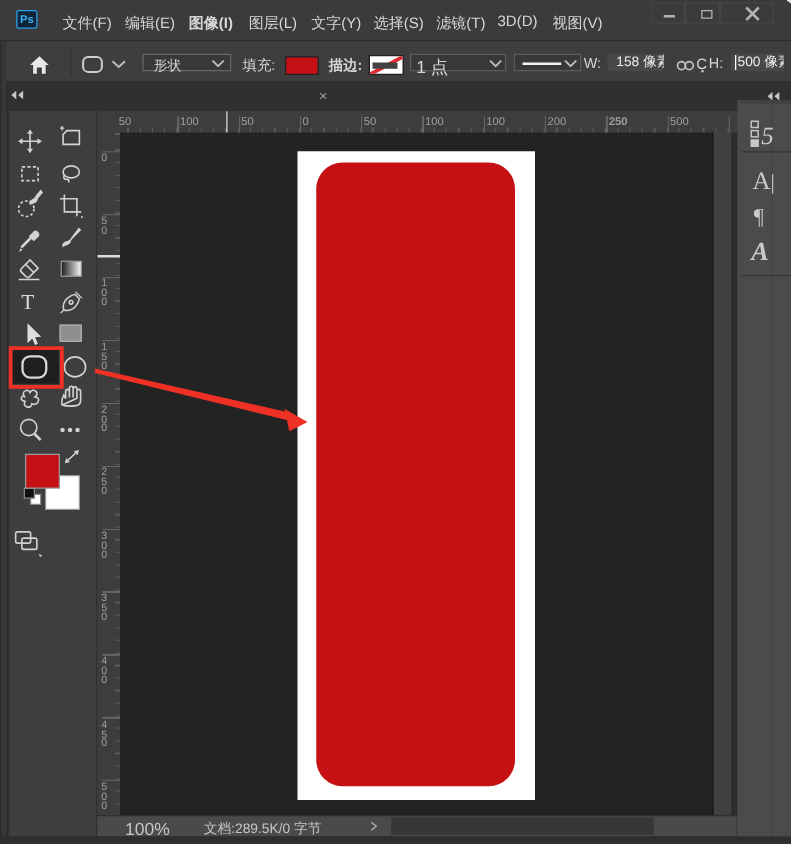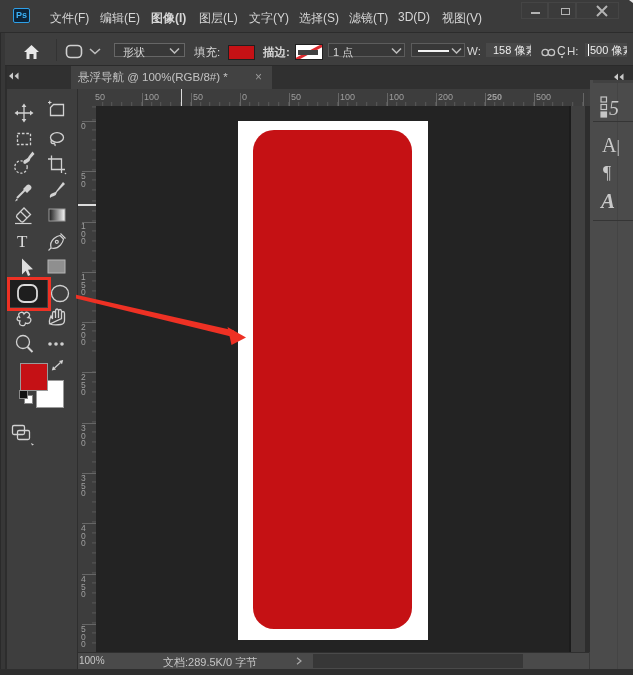--- a/index.html
+++ b/index.html
@@ -54,21 +54,21 @@
 <div class="abs txt" style="left:194px;top:45px;font-size:11.5px;">填充:</div>
 <div class="abs" style="left:229px;top:46px;width:25px;height:13px;background:#c51115;box-shadow:0 0 0 1px #202020;"></div>
 
 <div class="abs txt" style="left:263px;top:45px;font-size:11.5px;font-weight:bold;">描边:</div>
 <div class="abs" style="left:296px;top:45px;width:26px;height:14px;background:#fff;box-shadow:0 0 0 1px #202020;overflow:hidden;">
   <div class="abs" style="left:-2px;top:5.8px;width:30px;height:2.6px;background:#dd2a2e;transform:rotate(-28.3deg);"></div>
   <div class="abs" style="left:2px;top:4.5px;width:20px;height:5px;background:#424242;"></div>
 </div>
 
 <div class="abs" style="left:328px;top:43px;width:77px;height:14px;background:#383838;border:1px solid #5c5c5c;"></div>
-<div class="abs txt" style="left:333px;top:44.5px;font-size:11px;">1 点</div>
+<div class="abs txt" style="left:333px;top:44.5px;font-size:14px;">1 点</div>
 <svg class="abs" style="left:391px;top:48px;" width="11" height="6" viewBox="0 0 11 6">
       <path d="M1 0.5 L5.5 5 L10 0.5" fill="none" stroke="#bdbdbd" stroke-width="1.5"></path>
     </svg>
 
 <div class="abs" style="left:411px;top:43px;width:54px;height:14px;background:#383838;border:1px solid #5c5c5c;"></div>
 <div class="abs" style="left:418px;top:49.5px;width:31px;height:2px;background:#f2f2f2;"></div>
 <svg class="abs" style="left:451px;top:48px;" width="11" height="6" viewBox="0 0 11 6">
       <path d="M1 0.5 L5.5 5 L10 0.5" fill="none" stroke="#bdbdbd" stroke-width="1.5"></path>
     </svg>
 
@@ -77,21 +77,20 @@
 <svg class="abs" style="left:541px;top:47.5px;" width="15" height="9" viewBox="0 0 15 9">
       <circle cx="4.2" cy="4.5" r="3.2" fill="none" stroke="#c4c4c4" stroke-width="1.3"></circle>
       <circle cx="10.4" cy="4.5" r="3.2" fill="none" stroke="#c4c4c4" stroke-width="1.3"></circle>
     </svg>
 <div class="abs txt" style="left:557px;top:44px;font-size:12px;">C</div>
 <div class="abs" style="left:561px;top:56px;width:2px;height:2px;background:#c4c4c4;border-radius:50%;"></div>
 <div class="abs txt" style="left:567px;top:45px;font-size:11.5px;">H:</div>
 <div class="abs" style="left:585px;top:43px;width:42px;height:14px;background:#484848;overflow:hidden;color:#ececec;font-size:11px;line-height:14px;padding-left:3px;white-space:nowrap;"><span style="border-left:1px solid #fff;padding-left:1px;">500 像素</span></div>
 
 <div class="abs" id="tabstrip" style="left:0;top:66px;width:633px;height:23px;background:#303030;"></div>
-<div class="abs" style="left:71px;top:66px;width:201px;height:23px;background:#424242;color:#c3c3c3;font-size:11.5px;line-height:23px;padding-left:7px;">悬浮导航 @ 100%(RGB/8#) *</div>
 <div class="abs" style="left:255px;top:66px;color:#9b9b9b;font-size:12px;line-height:22px;">×</div>
 <svg class="abs" style="left:8px;top:72px;" width="12" height="8" viewBox="0 0 12 8">
       <path d="M5 0.6 L1 4 L5 7.4 Z M10.5 0.6 L6.5 4 L10.5 7.4 Z" fill="#c9c9c9"></path>
     </svg>
 
 <div class="abs" id="toolbar" style="left:0;top:89px;width:78px;height:580px;background:#3e3e3e;border-right:1px solid #2e2e2e;"></div>
 <div class="abs" style="left:0;top:33px;width:1px;height:642px;background:#2a2a2a;"></div>
     <div class="abs" style="left:1px;top:33px;width:4px;height:642px;background:#373737;"></div>
     <div class="abs" style="left:5px;top:66px;width:1.5px;height:609px;background:#2d2d2d;"></div>
 <svg class="abs" id="tools" style="left:0;top:89px;" width="78" height="586" viewBox="0 0 78 586">
@@ -238,21 +237,21 @@
 <span class="abs" style="top:268px;">2<br>5<br>0</span>
 <span class="abs" style="top:319px;">3<br>0<br>0</span>
 <span class="abs" style="top:369px;">3<br>5<br>0</span>
 <span class="abs" style="top:419px;">4<br>0<br>0</span>
 <span class="abs" style="top:470px;">4<br>5<br>0</span>
 <span class="abs" style="top:520px;">5<br>0<br>0</span>
 </div>
 <div class="abs" style="left:78px;top:204px;width:18px;height:1.5px;background:#dcdcdc;"></div>
 
 <div class="abs" id="statusbar" style="left:78px;top:652px;width:555px;height:17px;background:#4a4a4a;border-top:1px solid #2f2f2f;"></div>
-<div class="abs" style="left:79px;top:655px;color:#c6c6c6;font-size:10px;">100%</div>
+<div class="abs" style="left:100px;top:655px;color:#c6c6c6;font-size:14px;">100%</div>
 <div class="abs" style="left:163px;top:655px;color:#c6c6c6;font-size:11px;">文档:289.5K/0 字节</div>
 <svg class="abs" style="left:296px;top:657px;" width="6" height="8" viewBox="0 0 6 8">
       <path d="M1 0.8 L5 4 L1 7.2" fill="none" stroke="#a9a9a9" stroke-width="1.2"></path>
     </svg>
 <div class="abs" style="left:313px;top:654px;width:210px;height:14px;background:#373737;"></div>
 <div class="abs" style="left:589px;top:652px;width:1px;height:17px;background:#3a3a3a;"></div>
 <div class="abs" style="left:0;top:669px;width:633px;height:6px;background:#2e2e2e;"></div>
 
 <div class="abs" id="panel" style="left:590px;top:80px;width:43px;height:589px;background:#4b4b4b;"></div>
 <div class="abs" style="left:617px;top:80px;width:1px;height:589px;background:#444;"></div>

